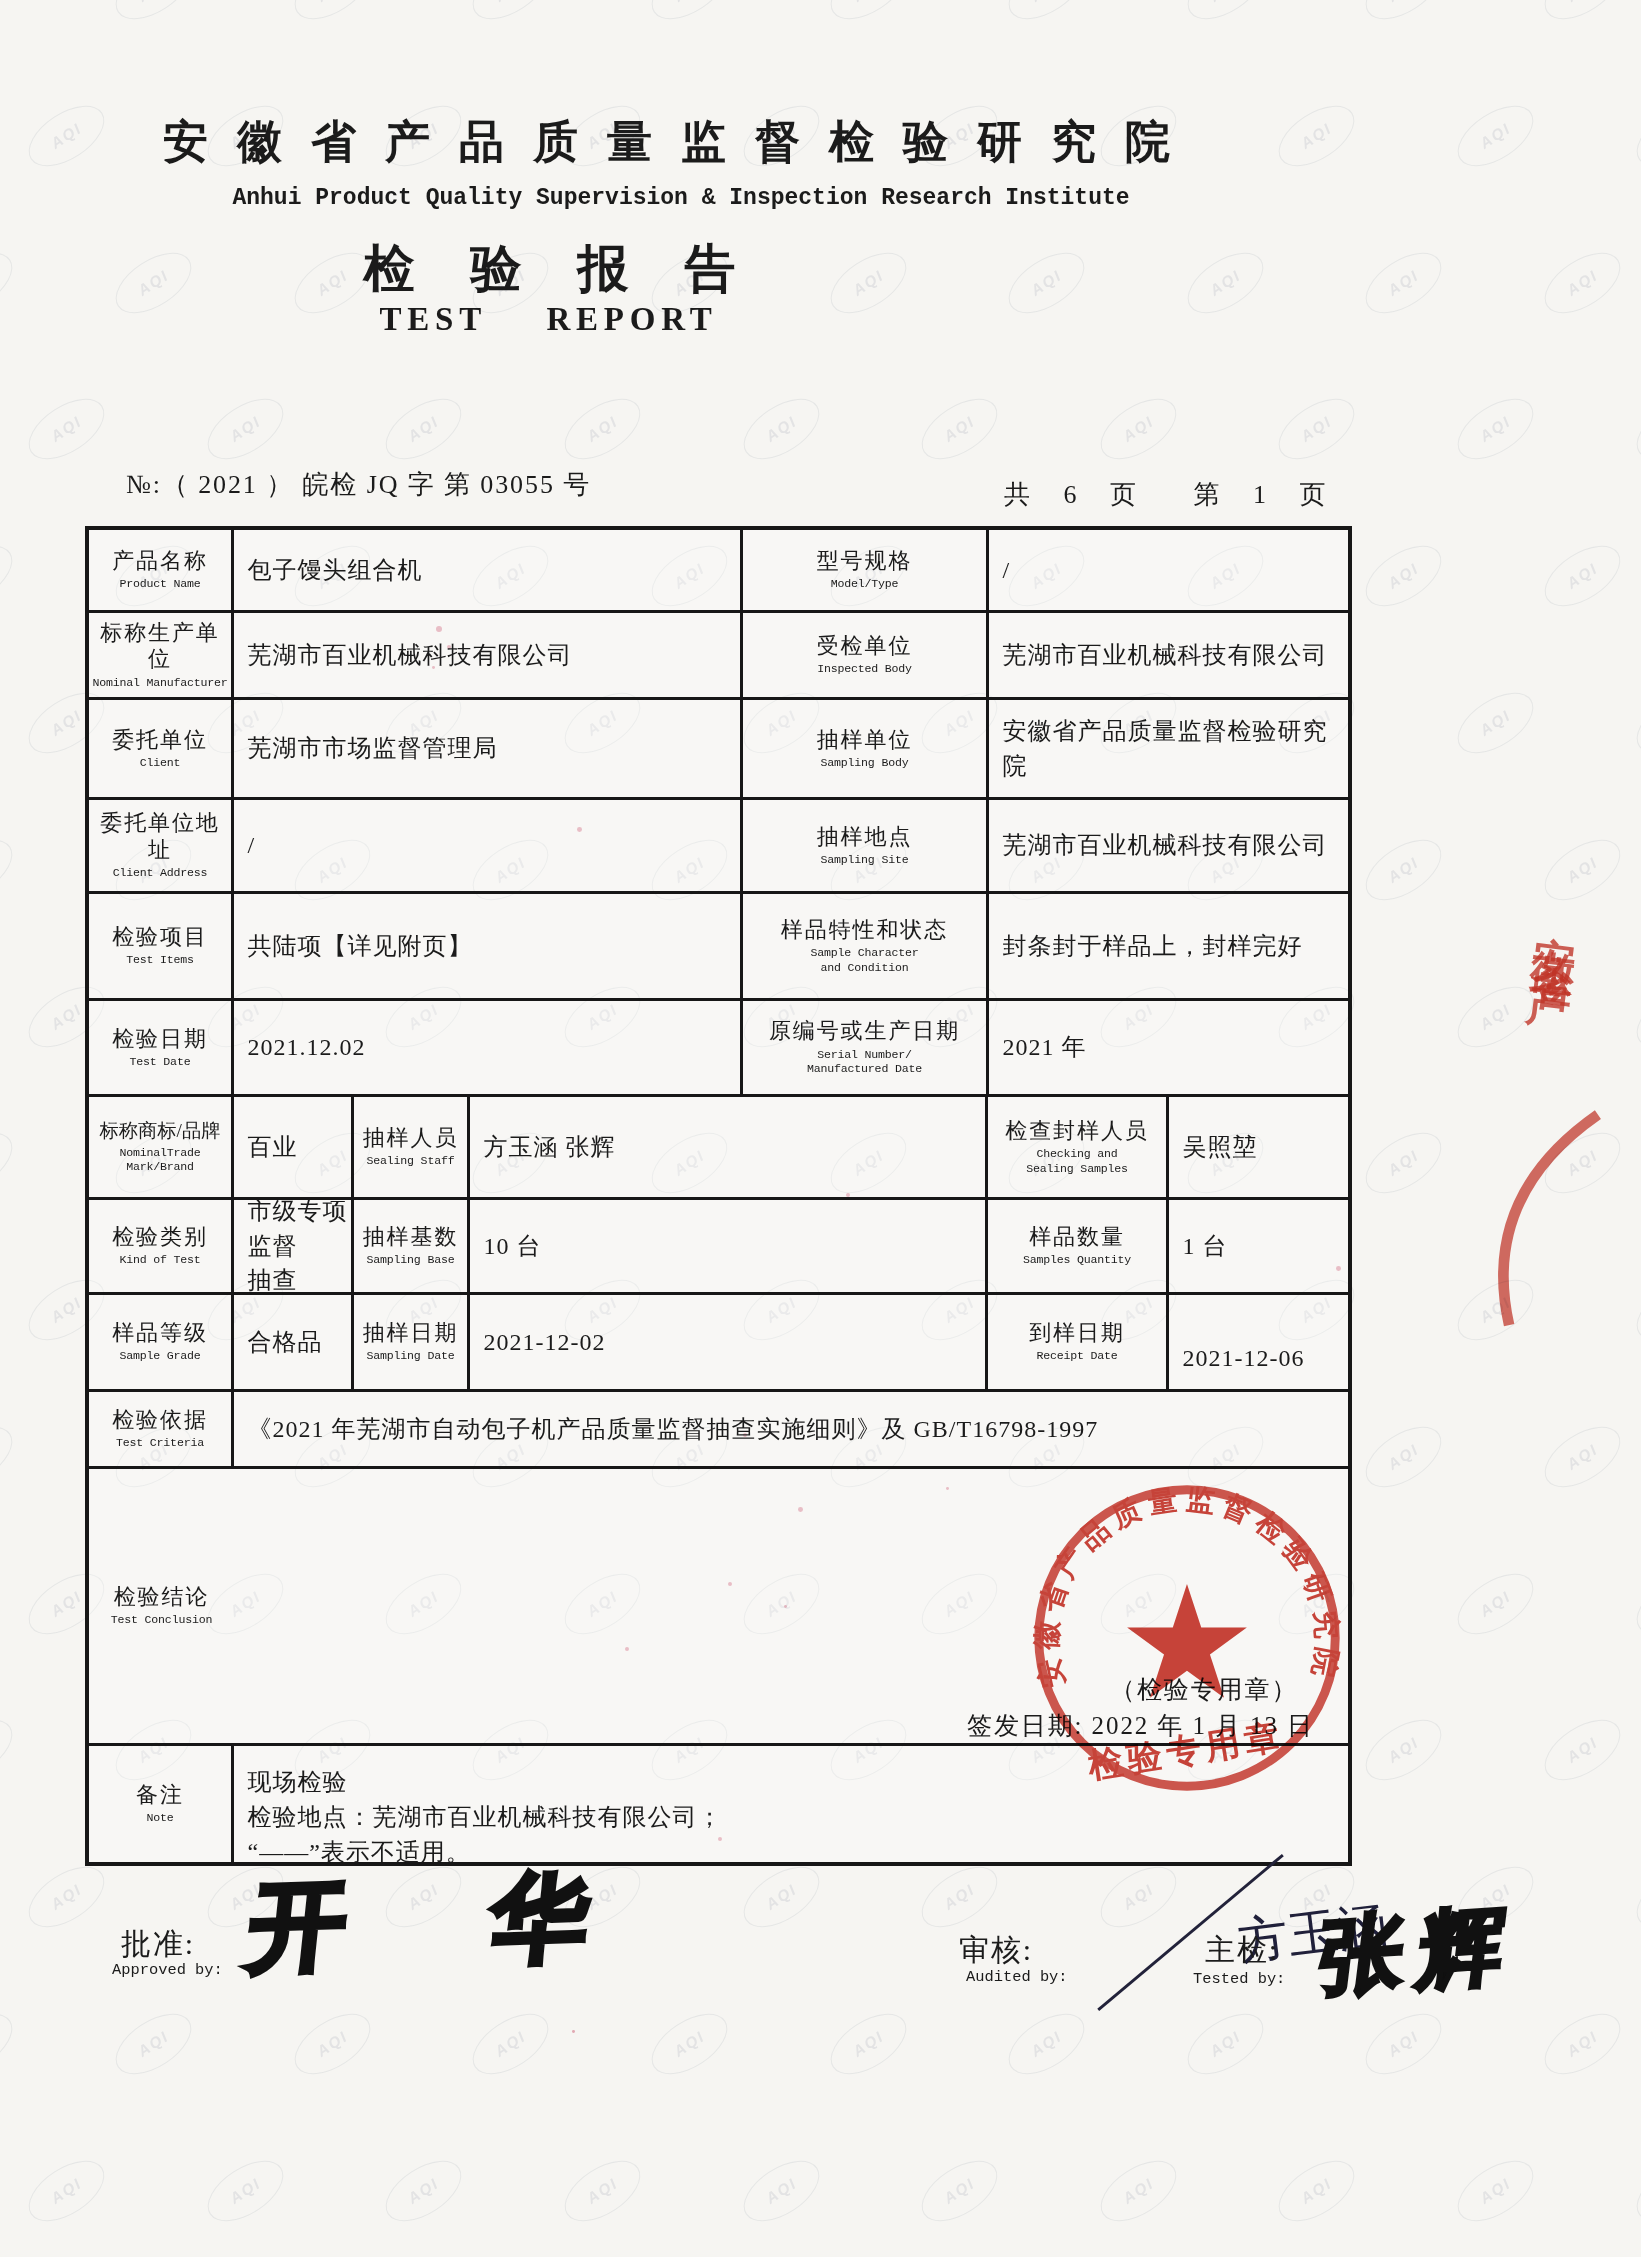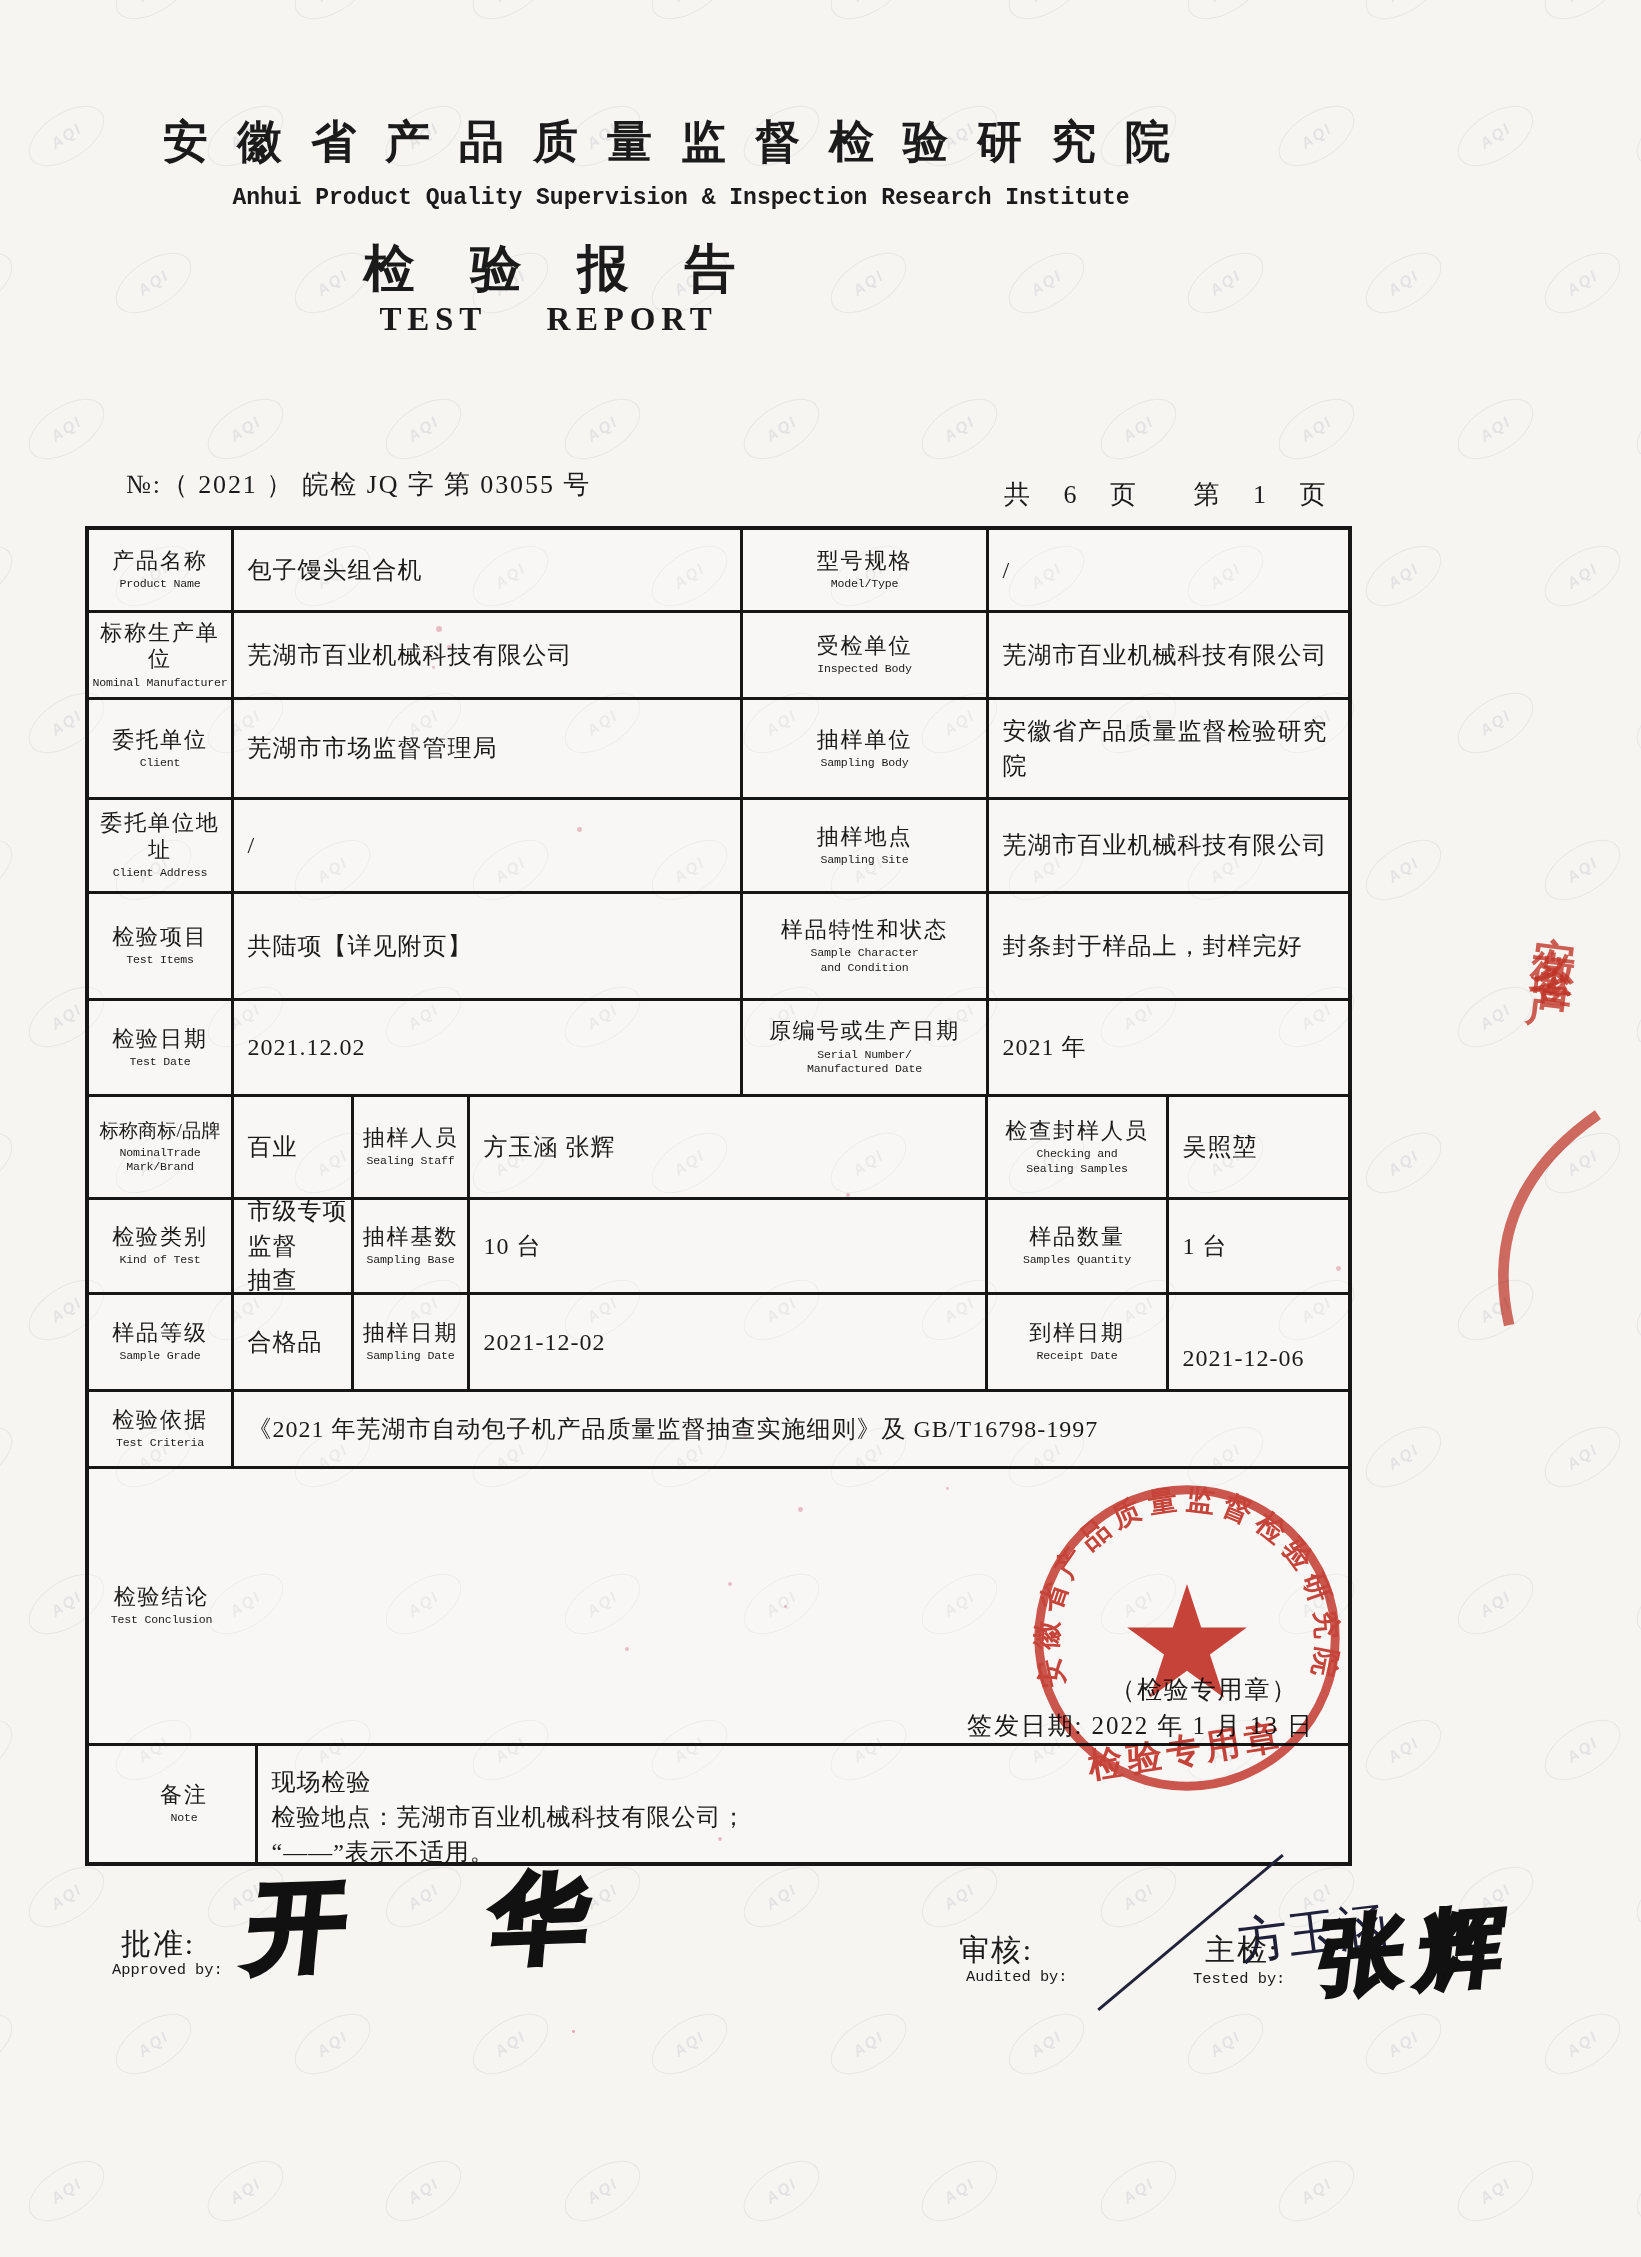--- a/index.html
+++ b/index.html
@@ -418,21 +418,21 @@
           <div class="vtext">《2021 年芜湖市自动包子机产品质量监督抽查实施细则》及 GB/T16798-1997</div>
         </div>
       </div>
       <div class="trow" style="height: 277px;">
         <div class="cell lab" style="flex: 0 0 145px;">
           <div class="cn">检验结论</div>
           <div class="en">Test Conclusion</div>
         </div>
       </div>
       <div class="trow" style="height: 116px;">
-        <div class="cell lab" style="flex: 0 0 145px; margin-left: 24px;">
+        <div class="cell lab" style="flex: 0 0 145px;">
           <div class="cn">备注</div>
           <div class="en">Note</div>
         </div>
         <div class="cell val vtop" style="flex: 1 1 auto;">
           <div class="vtext">现场检验
 检验地点：芜湖市百业机械科技有限公司；
 “——”表示不适用。</div>
         </div>
       </div>
     </div>

